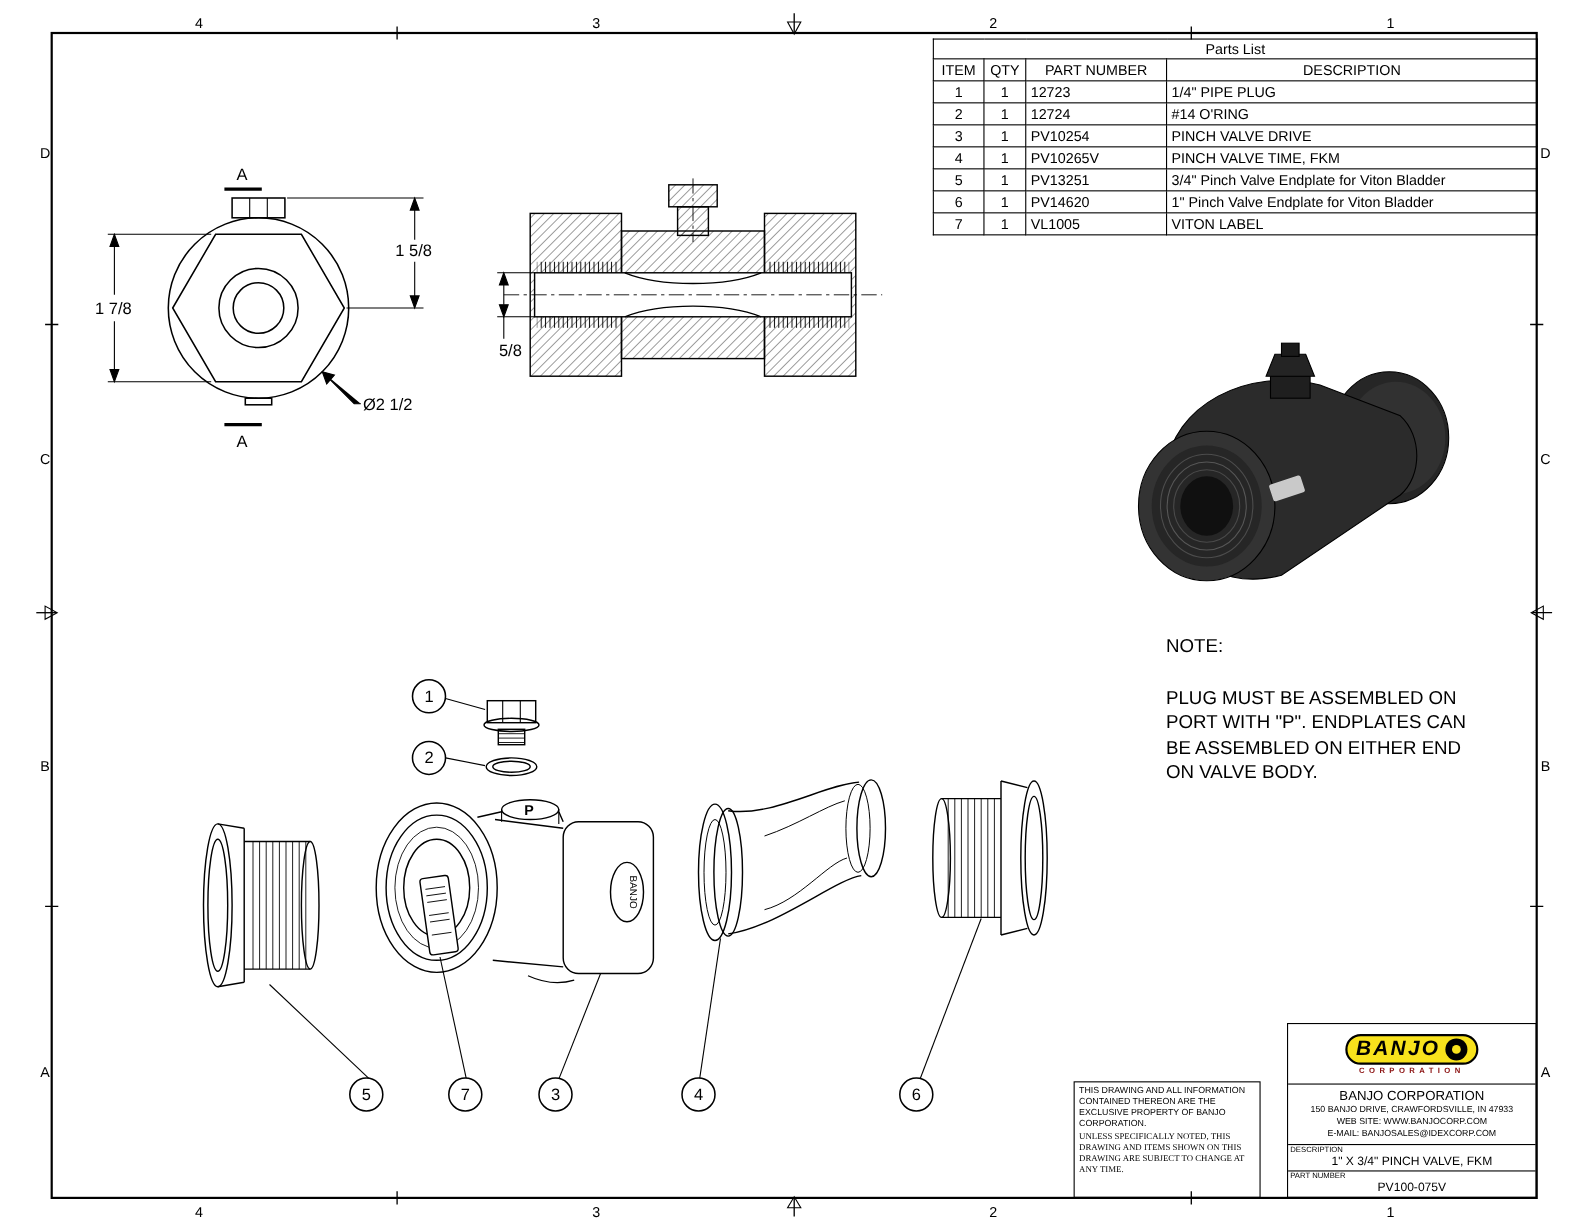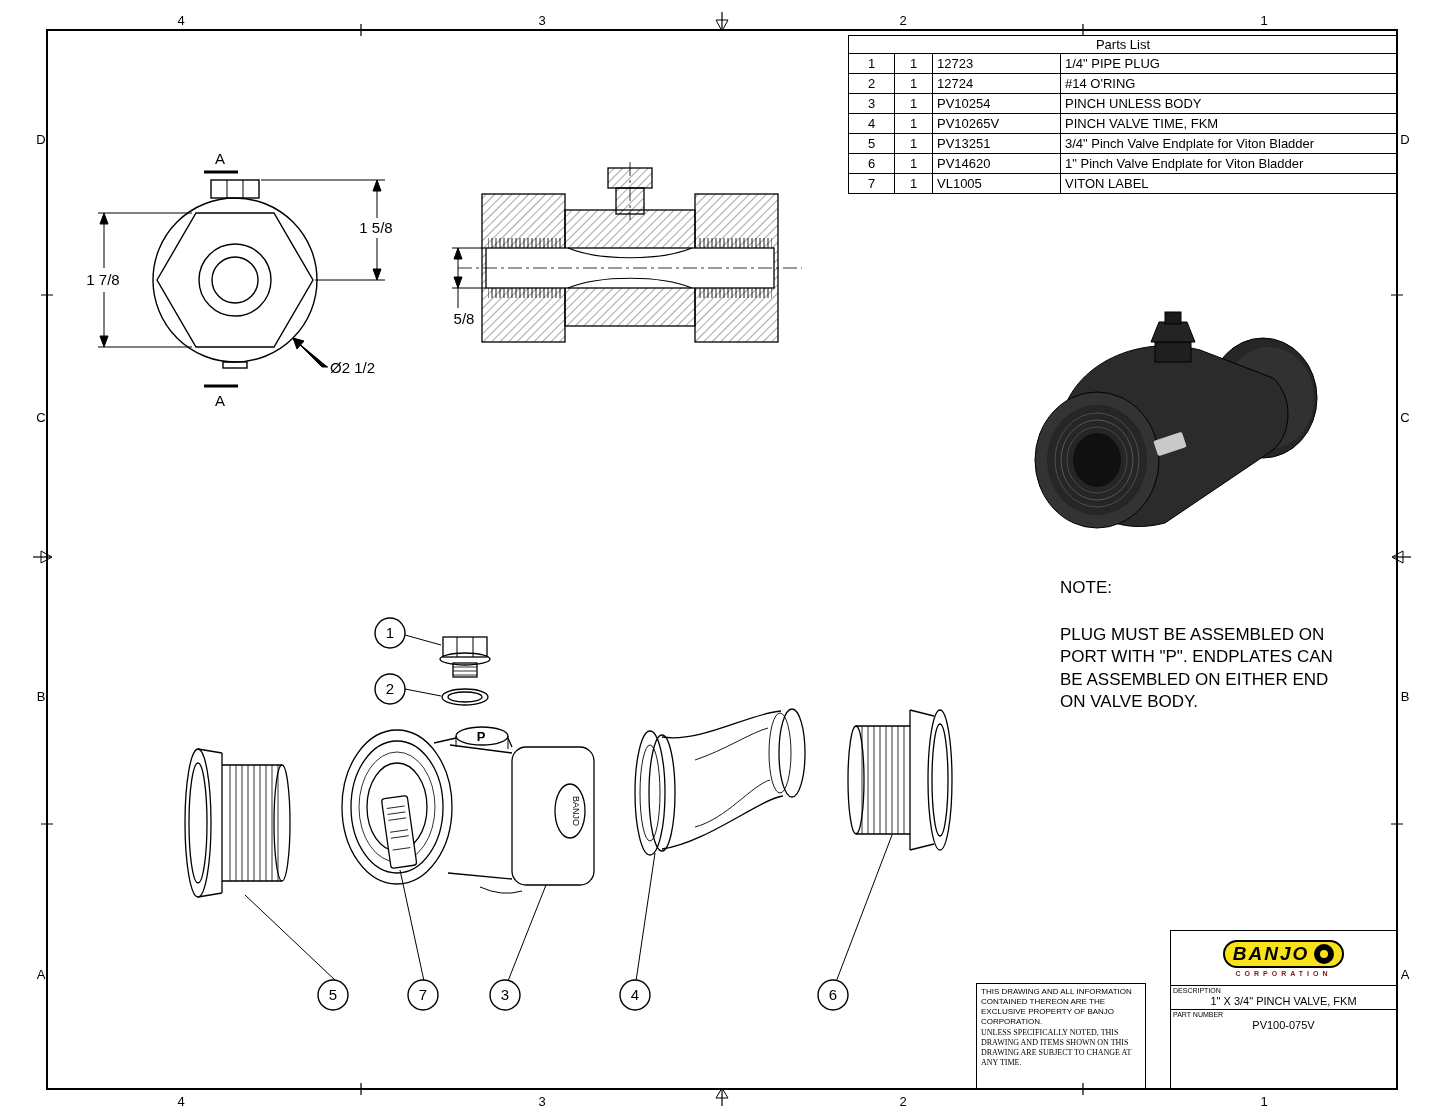--- a/index.html
+++ b/index.html
@@ -110,36 +110,42 @@
       <col style="width:46px">
       <col style="width:38px">
       <col style="width:128px">
       <col style="width:337px">
     </colgroup>
   <tbody>
       <tr>
     <td class="pl-title" colspan="4">Parts List</td>
   </tr>
   <tr>
+    <th>ITEM</th>
+    <th>QTY</th>
+    <th>PART NUMBER</th>
+    <th>DESCRIPTION</th>
+  </tr>
+  <tr>
     <td class="c-item">1</td>
     <td class="c-qty">1</td>
     <td class="c-pn">12723</td>
     <td class="c-desc">1/4" PIPE PLUG</td>
   </tr>
   <tr>
     <td class="c-item">2</td>
     <td class="c-qty">1</td>
     <td class="c-pn">12724</td>
     <td class="c-desc">#14 O'RING</td>
   </tr>
   <tr>
     <td class="c-item">3</td>
     <td class="c-qty">1</td>
     <td class="c-pn">PV10254</td>
-    <td class="c-desc">PINCH UNLESS BODY</td>
+    <td class="c-desc">PINCH VALVE DRIVE</td>
   </tr>
   <tr>
     <td class="c-item">4</td>
     <td class="c-qty">1</td>
     <td class="c-pn">PV10265V</td>
     <td class="c-desc">PINCH VALVE TIME, FKM</td>
   </tr>
   <tr>
     <td class="c-item">5</td>
     <td class="c-qty">1</td>
@@ -383,20 +389,26 @@
 </div>
 
 <div class="title-block">
   <div class="tb-logo">
     <div class="banjo-logo">
       <span class="banjo-word">BANJO</span>
       <span class="banjo-disc"></span>
     </div>
     <div class="banjo-corp">CORPORATION</div>
   </div>
+  <div class="tb-company">
+    <div class="company">BANJO CORPORATION</div>
+    <div class="small">150 BANJO DRIVE, CRAWFORDSVILLE, IN 47933</div>
+    <div class="small">WEB SITE: WWW.BANJOCORP.COM</div>
+    <div class="small">E-MAIL: BANJOSALES@IDEXCORP.COM</div>
+  </div>
   <div class="tb-desc">
     <div class="tb-label">DESCRIPTION</div>
     <div class="tb-value">1" X 3/4" PINCH VALVE, FKM</div>
   </div>
   <div class="tb-pn">
     <div class="tb-label">PART NUMBER</div>
     <div class="tb-value">PV100-075V</div>
   </div>
 </div>
 

